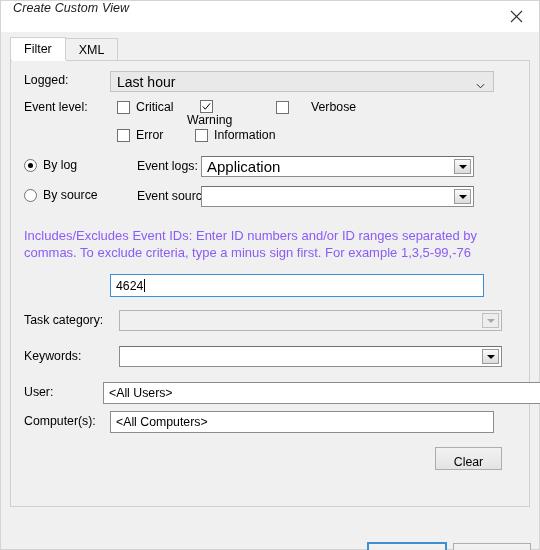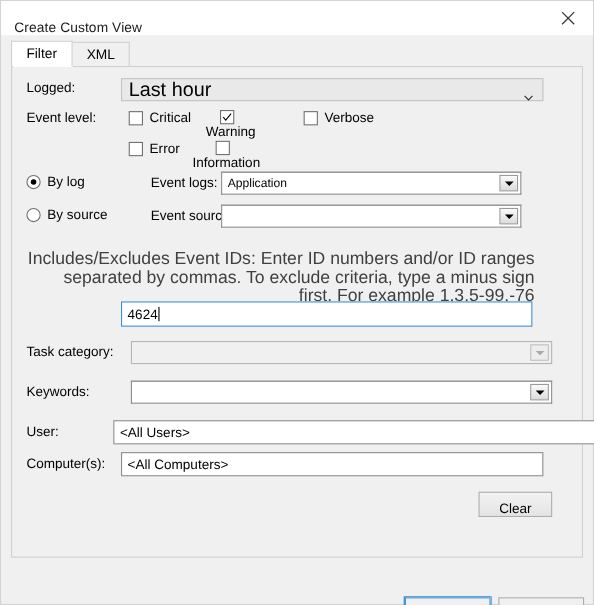--- a/index.html
+++ b/index.html
@@ -16,23 +16,24 @@
     position:absolute;inset:0;
     background:#f0f0f0;
     border:1px solid #d4d4d4;
     box-sizing:border-box;
     display:flex;flex-direction:column;
   }
   
   .titlebar{
     height:31px;
     background:#ffffff;
-    display:flex;align-items:flex-end;
+    display:flex;align-items:flex-start;
     flex:0 0 auto;
     position:relative;
+    font-style:italic;
   }
   .title-text{
     margin-left:12px;
     font-size:12.5px;
     color:#1b1b1b;
     letter-spacing:.1px;
   }
   .close-btn{
     position:absolute;right:0;top:0;
     width:45px;height:31px;
@@ -91,39 +92,39 @@
     white-space:nowrap;
   }
   
   .combo-flat{
     height:21px;
     background:#e9e9e9;
     border:1px solid #c4c4c4;
     box-sizing:border-box;
     display:flex;align-items:center;
     padding-left:6px;
-    font-size:18px;
+    font-size:14px;
     position:relative;
     cursor:default;
   }
   .combo-flat .chev{
     position:absolute;right:8px;top:50%;
     transform:translateY(-50%);
     width:9px;height:9px;
   }
   
   .combo-3d{
     height:21px;
     background:#ffffff;
     border:1px solid #8c8c8c;
     border-top-color:#707070;
     box-sizing:border-box;
     display:flex;align-items:center;
     padding-left:5px;
-    font-size:11px;
+    font-size:15px;
     position:relative;
     cursor:default;
   }
   .combo-3d.disabled{
     background:#f0f0f0;
     border-color:#b5b5b5;
   }
   .combo-3d .dbtn{
     position:absolute;right:2px;top:2px;
     width:17px;height:15px;
@@ -188,24 +189,23 @@
     box-sizing:border-box;
     margin-right:6px;flex:0 0 auto;
     display:flex;align-items:center;justify-content:center;
   }
   .rb .circ .dot{
     width:5px;height:5px;border-radius:50%;background:#000;
   }
   
   .helptext{
     position:absolute;
-    font-size:16px;
+    font-size:13px;
     line-height:17px;
-    color:#404040;
-    text-align:right;
+    color:#8b5cf6;
   }
   
   .btn{
     background:linear-gradient(#f2f2f2,#e4e4e4);
     border:1px solid #adadad;
     box-sizing:border-box;
     font-size:12.3px;
     font-family:"Liberation Sans", sans-serif;
     display:flex;align-items:flex-end;justify-content:center;
     cursor:default;
@@ -270,30 +270,30 @@
     <div class="cb" style="position:absolute;left:176px;top:39px;flex-direction:column;">
       <span class="box">
         <span>
           <svg width="9" height="9" viewBox="0 0 10 10">
             <polyline points="1,5 3.6,8 9,1.5" fill="none" stroke="#000" stroke-width="1.1"></polyline>
           </svg>
         </span>
       </span>
       <span class="lbl">Warning</span>
     </div>
-    <div class="cb" style="position:absolute;left:265px;top:39px;">
+    <div class="cb" style="position:absolute;left:265px;top:39px;gap:16px;">
       <span class="box"></span>
       <span class="lbl">Verbose</span>
     </div>
 
     <div class="cb" style="position:absolute;left:106px;top:67px;">
       <span class="box"></span>
       <span class="lbl">Error</span>
     </div>
-    <div class="cb" style="position:absolute;left:164px;top:67px;flex-direction:column;">
+    <div class="cb" style="position:absolute;left:184px;top:67px;">
       <span class="box"></span>
       <span class="lbl">Information</span>
     </div>
 
     <div class="rb" style="position:absolute;left:13px;top:97px;">
       <span class="circ">
           <span class="dot"></span>
         </span>
       <span class="lbl">By log</span>
     </div>

